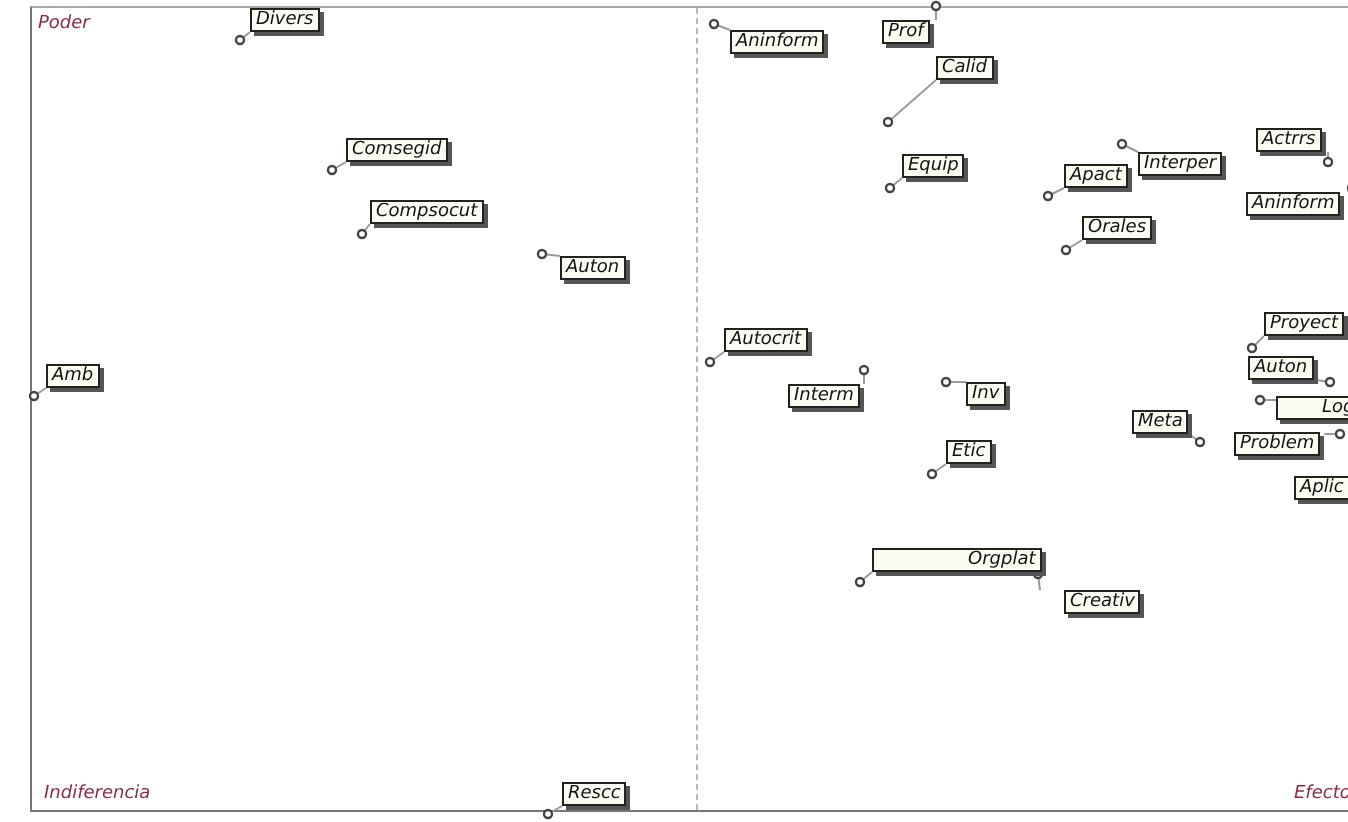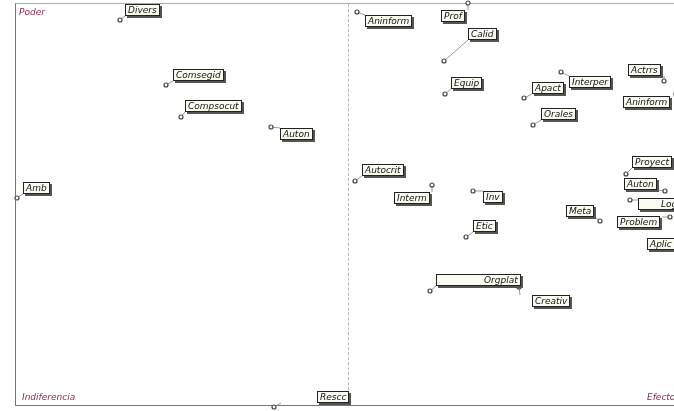--- a/index.html
+++ b/index.html
@@ -87,21 +87,21 @@
       <circle cx="417" cy="291" r="2" fill="#ffffff" stroke="#444444" stroke-width="1.2"></circle>
       <line x1="506" y1="287" x2="507" y2="295" stroke="#9a9a9a" stroke-width="1"></line>
       <circle cx="506" cy="287" r="2" fill="#ffffff" stroke="#444444" stroke-width="1.2"></circle>
     </svg>
   <div id="labels">
       <div class="lbl" style="left: 112px; top: 4px;">Divers</div>
       <div class="lbl" style="left: 160px; top: 69px;">Comsegid</div>
       <div class="lbl" style="left: 172px; top: 100px; text-align: center;">Compsocut</div>
       <div class="lbl" style="left: 267px; top: 128px;">Auton</div>
       <div class="lbl" style="left: 10px; top: 182px;">Amb</div>
-      <div class="lbl" style="left: 268px; top: 391px; margin-left: 36px;">Rescc</div>
+      <div class="lbl" style="left: 268px; top: 391px;">Rescc</div>
       <div class="lbl" style="left: 352px; top: 15px;">Aninform</div>
       <div class="lbl" style="left: 428px; top: 10px;">Prof</div>
       <div class="lbl" style="left: 455px; top: 28px;">Calid</div>
       <div class="lbl" style="left: 438px; top: 77px;">Equip</div>
       <div class="lbl" style="left: 519px; top: 82px;">Apact</div>
       <div class="lbl" style="left: 556px; top: 76px;">Interper</div>
       <div class="lbl" style="left: 528px; top: 108px;">Orales</div>
       <div class="lbl" style="left: 615px; top: 64px;">Actrrs</div>
       <div class="lbl" style="left: 610px; top: 96px;">Aninform</div>
       <div class="lbl" style="left: 349px; top: 164px;">Autocrit</div>

